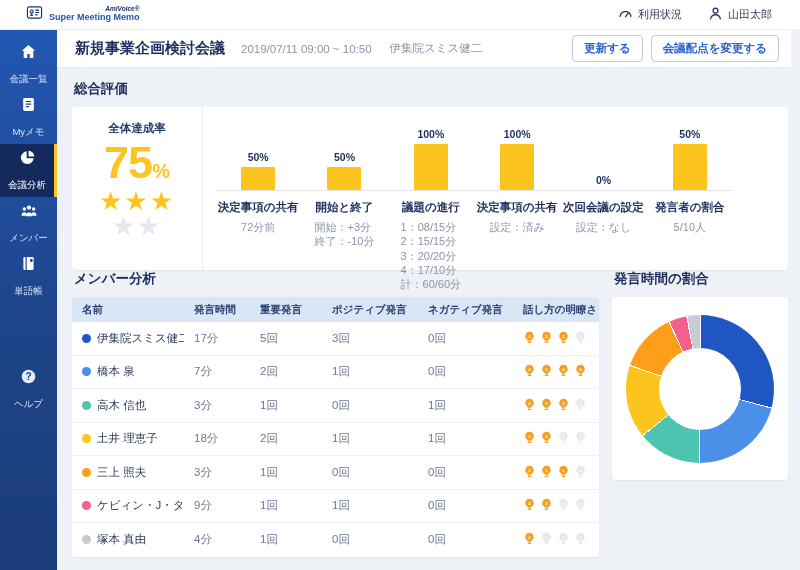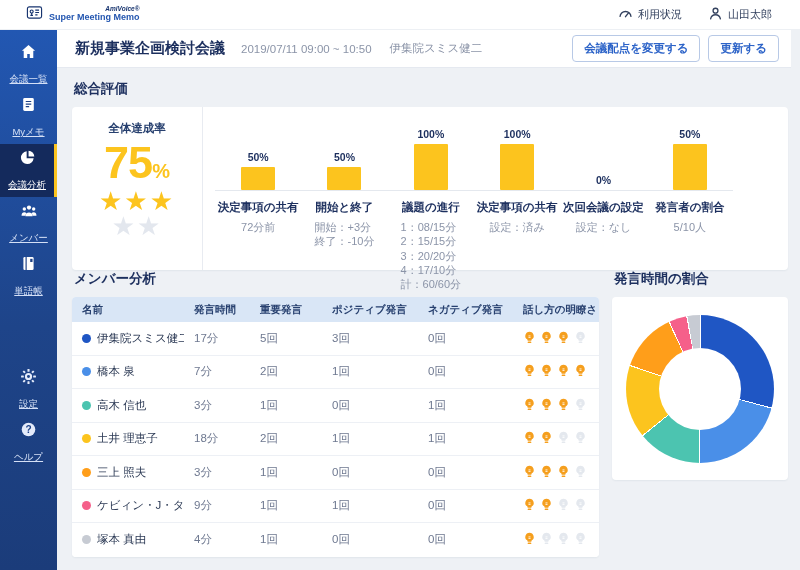--- a/index.html
+++ b/index.html
@@ -15,21 +15,21 @@
   .logo-text{line-height:1.05;}
   .logo-line1{font-size:6.5px;font-weight:bold;font-style:italic;color:#16336e;}
   .logo-line2{font-size:9px;font-weight:bold;color:#2356b0;}
   .topbar-right{margin-left:auto;display:flex;align-items:center;gap:26px;}
   .top-link{display:flex;align-items:center;gap:5px;font-size:11px;color:#33415e;cursor:pointer;}
   
   .sidebar{position:absolute;left:0;top:30px;width:57px;height:540px;
     background:linear-gradient(180deg,#2257b2 0%,#1e4489 55%,#1b3c7a 100%);
     display:flex;flex-direction:column;padding-top:8px;}
   .side-item{height:53px;display:flex;flex-direction:column;align-items:center;
-    justify-content:center;color:#d5e0f6;font-size:9.5px;cursor:pointer;gap:11px;width:100%;text-decoration:underline;}
+    justify-content:center;color:#d5e0f6;font-size:9.5px;cursor:pointer;gap:11px;width:100%;}
   .side-item.active{background:#142a5c;border-right:3px solid #fcc41e;color:#fff;}
   .side-spacer{height:60px;}
   
   .page-header{position:absolute;left:57px;top:30px;right:9px;height:38px;background:#fff;
     border-bottom:1px solid #e5e9f0;display:flex;align-items:center;padding:0 12px 0 18px;}
   .meeting-title{font-size:15px;font-weight:bold;color:#1c2f5e;}
   .meeting-datetime{font-size:11.5px;color:#8b94a8;margin-left:16px;}
   .meeting-owner{font-size:11.5px;color:#8b94a8;margin-left:18px;}
   .header-buttons{margin-left:auto;display:flex;gap:8px;}
   .btn{font-family:inherit;font-size:11.5px;color:#2c63c8;background:#fff;font-weight:bold;
@@ -154,50 +154,36 @@
             <rect x="3.2" y="1.8" width="9.6" height="12.4" rx="1.2" fill="#fff"></rect>
             <rect x="5.2" y="1.8" width="1.1" height="12.4" fill="#1d4186"></rect>
             <rect x="9.6" y="3.6" width="2.2" height="3" fill="#1d4186"></rect>
           </svg></span>
         <div>単語帳</div>
       </div>
     </div>
   <div class="side-spacer"></div>
   <div>
       <div class="side-item">
-        <span><svg viewBox="0 0 16 16" width="17" height="17" fill="#e4ebfa">
-            <path d="M8 4.6a3.4 3.4 0 1 1 0 6.8 3.4 3.4 0 0 1 0-6.8zm0 2a1.4 1.4 0 1 0 0 2.8 1.4 1.4 0 0 0 0-2.8z"></path>
-            <rect x="7" y="1" width="2" height="2.6" rx=".5"></rect>
-            <rect x="7" y="12.4" width="2" height="2.6" rx=".5"></rect>
-            <rect x="1" y="7" width="2.6" height="2" rx=".5"></rect>
-            <rect x="12.4" y="7" width="2.6" height="2" rx=".5"></rect>
-            <rect x="2.7" y="2.7" width="2.4" height="1.9" rx=".5" transform="rotate(45 3.9 3.65)"></rect>
-            <rect x="10.9" y="2.7" width="2.4" height="1.9" rx=".5" transform="rotate(-45 12.1 3.65)"></rect>
-            <rect x="2.7" y="11.4" width="2.4" height="1.9" rx=".5" transform="rotate(-45 3.9 12.35)"></rect>
-            <rect x="10.9" y="11.4" width="2.4" height="1.9" rx=".5" transform="rotate(45 12.1 12.35)"></rect>
-          </svg></span>
-        <div>設定</div>
-      </div>
-      <div class="side-item">
         <span><svg viewBox="0 0 16 16" width="17" height="17">
             <circle cx="8" cy="8" r="6.4" fill="#e4ebfa"></circle>
             <text x="8" y="11.2" text-anchor="middle" font-size="9.5" font-weight="bold" fill="#1d4186" font-family="sans-serif">?</text>
           </svg></span>
         <div>ヘルプ</div>
       </div>
     </div>
 </div>
 
 <div class="page-header">
   <span class="meeting-title">新規事業企画検討会議</span>
   <span class="meeting-datetime">2019/07/11  09:00 ~ 10:50</span>
   <span class="meeting-owner">伊集院スミス健二</span>
   <span class="header-buttons">
+    <button class="btn">更新する</button>
     <button class="btn">会議配点を変更する</button>
-    <button class="btn">更新する</button>
   </span>
 </div>
 
 <div class="content">
 
   <h2 class="section-title">総合評価</h2>
 
   <div class="card overall-card">
     <div class="rate-block">
       <div class="rate-label">全体達成率</div>

